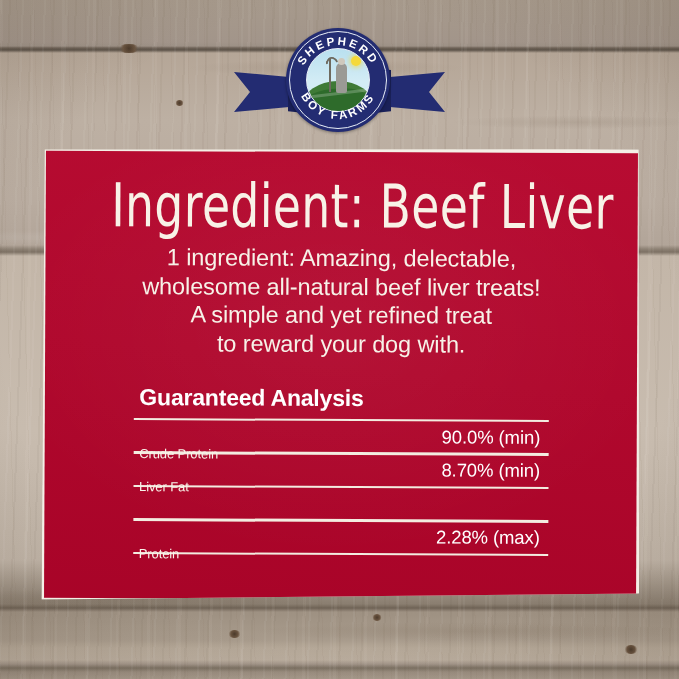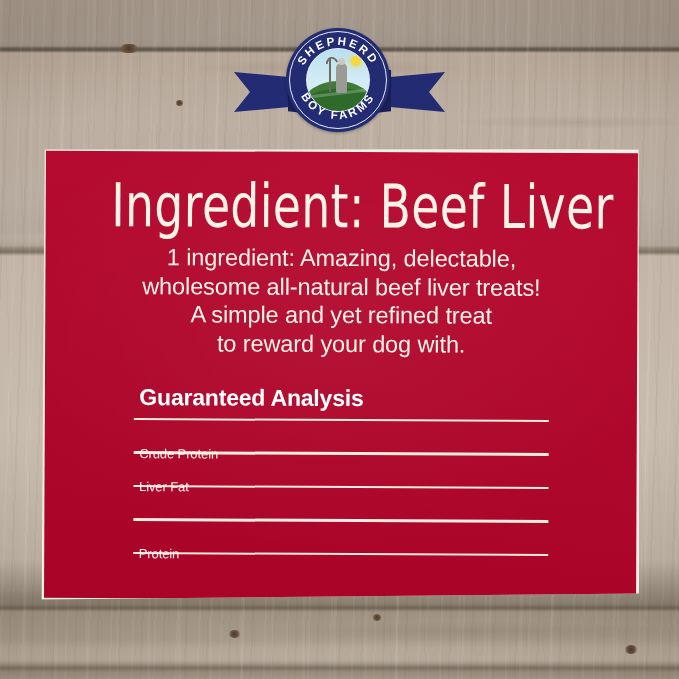--- a/index.html
+++ b/index.html
@@ -327,34 +327,37 @@
           <div>A simple and yet refined treat</div>
           <div>to reward your dog with.</div>
         </div>
 
         <div class="analysis">
           <div class="analysis-title">Guaranteed Analysis</div>
 
           <div class="rule"></div>
           <div class="row">
             <span class="k">Crude Protein</span>
+            <span class="v">90.0% (min)</span>
           </div>
 
           <div class="rule"></div>
           <div class="row">
             <span class="k">Liver Fat</span>
+            <span class="v">8.70% (min)</span>
           </div>
 
           <div class="rule"></div>
           <div class="row">
           </div>
 
           <div class="rule"></div>
           <div class="row">
             <span class="k">Protein</span>
+            <span class="v">2.28% (max)</span>
           </div>
 
           <div class="rule"></div>
         </div>
 
       </div>
     </div>
   </div>
 
 </div>

